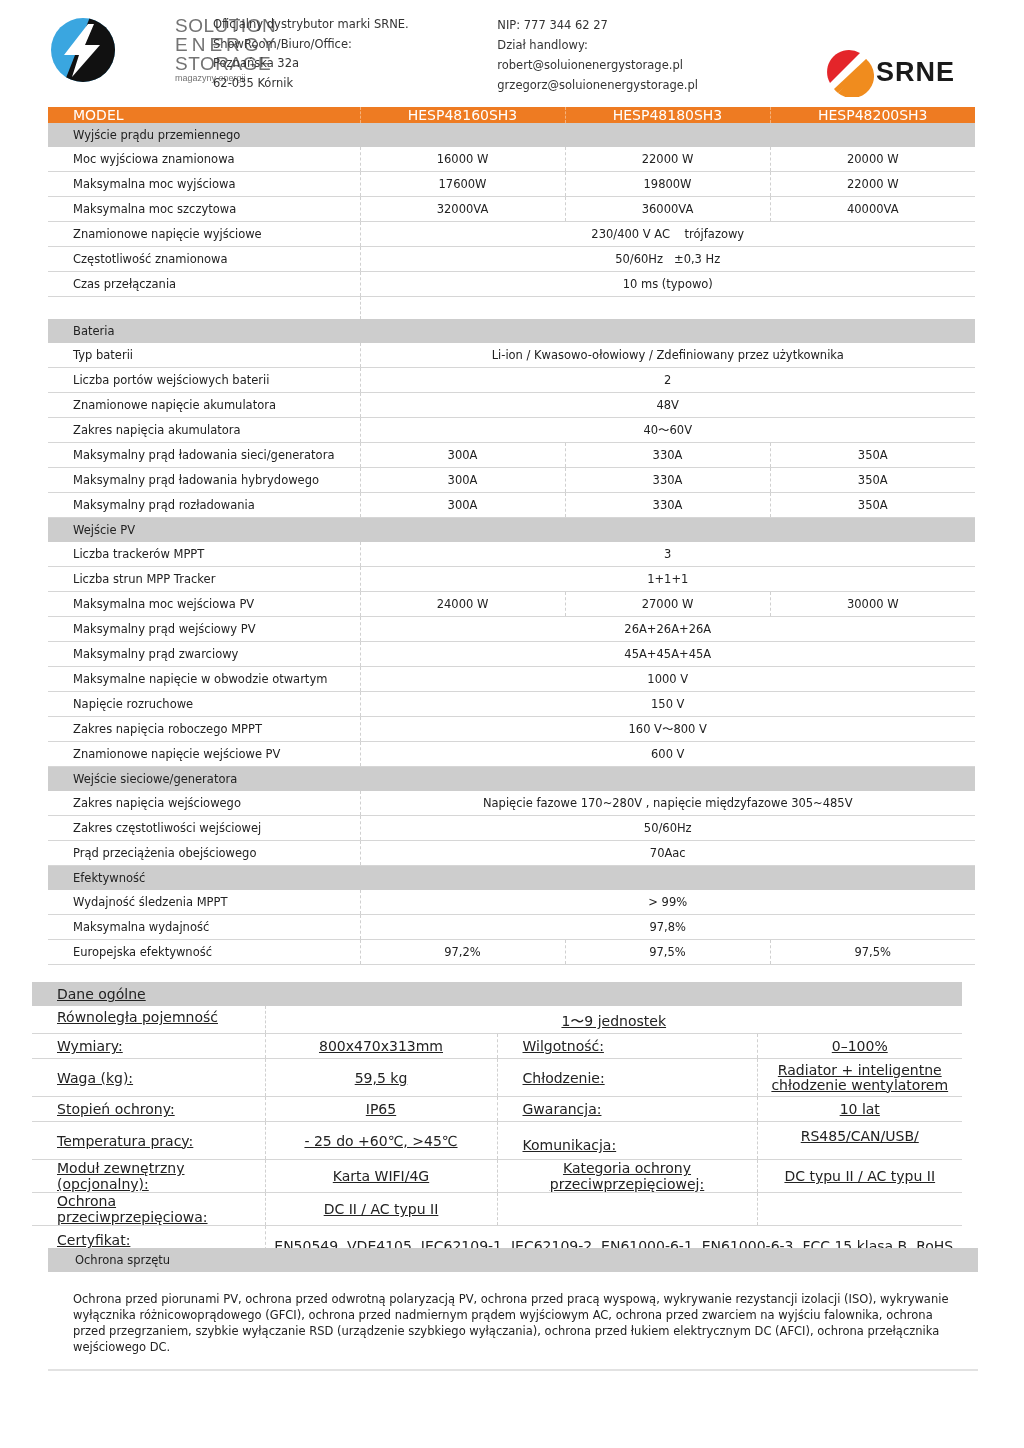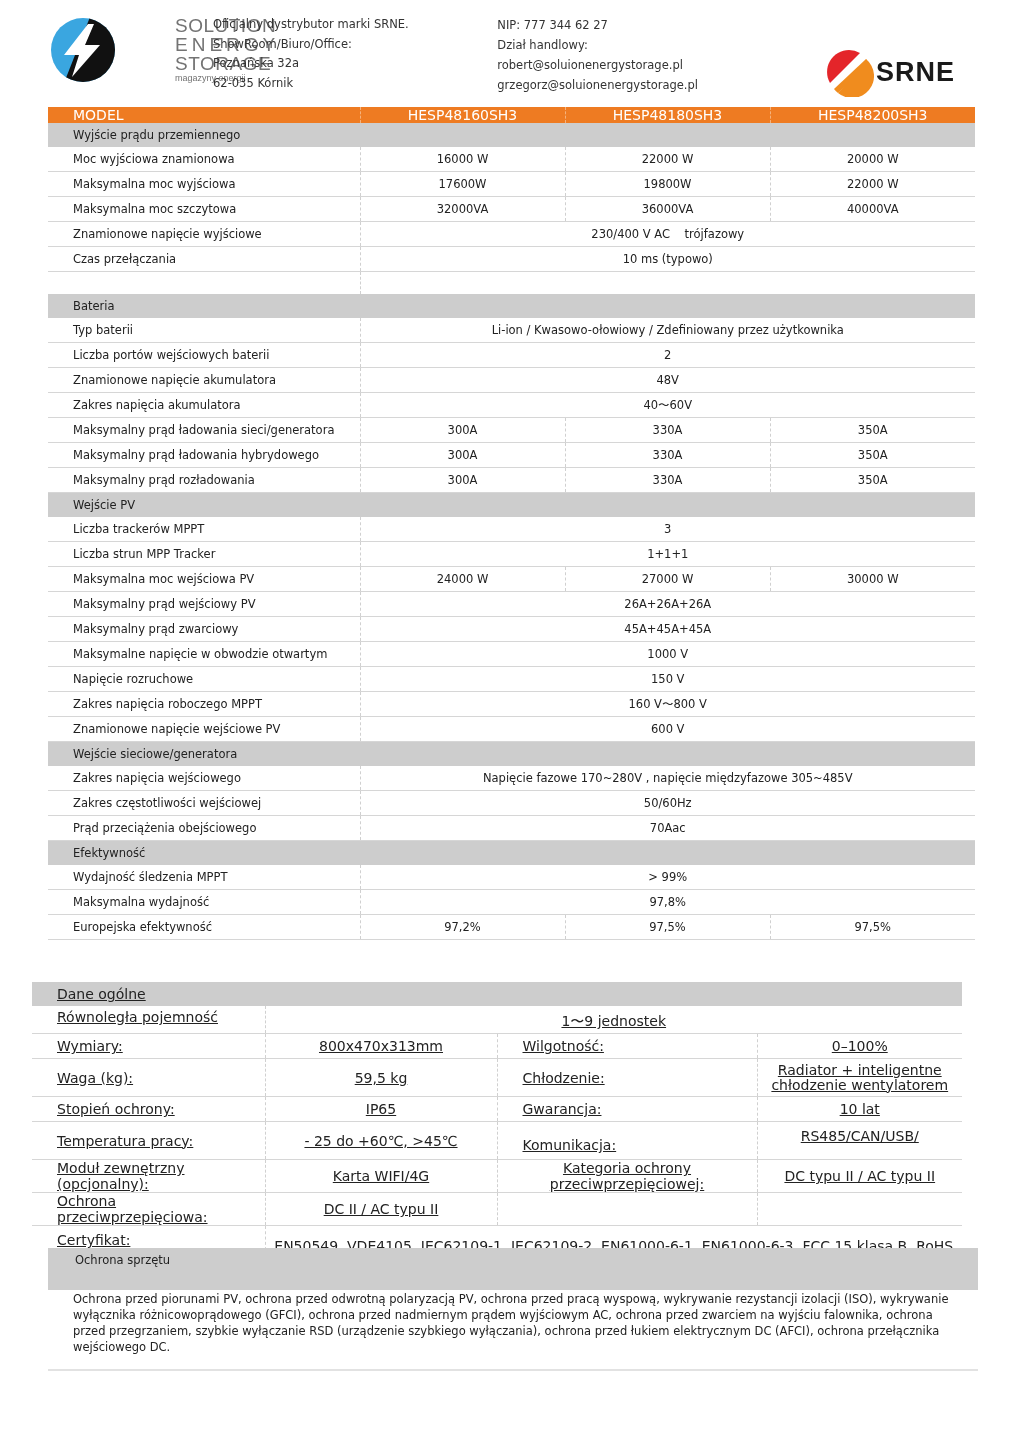--- a/index.html
+++ b/index.html
@@ -24,21 +24,21 @@
   table.spec tr.sec td{background:#cdcdcd;height:24px;border-bottom:none;}
   table.spec tr.gap td{height:22px;border-bottom:none;}
 
   table.gen{position:absolute;left:32px;top:982px;width:930px;border-collapse:collapse;table-layout:fixed;font-size:14px;text-decoration:underline;}
   table.gen td{padding:0;height:24px;border-bottom:1.5px solid #d6d6d6;vertical-align:middle;color:#222;}
   table.gen td.lab{padding-left:25px;}
   table.gen td.val{text-align:center;border-left:1px dashed #d0d0d0;}
   table.gen td.lab2{padding-left:25px;border-left:1px dashed #d0d0d0;}
   table.gen tr.sec td{background:#cdcdcd;border-bottom:none;}
 
-  .prot-head{position:absolute;left:48px;top:1248px;width:930px;height:42px;background:#cdcdcd;font-size:11.5px;line-height:25px;}
+  .prot-head{position:absolute;left:48px;top:1248px;width:930px;height:24px;background:#cdcdcd;font-size:11.5px;line-height:25px;}
   .prot-head span{padding-left:27px;}
   .prot-text{position:absolute;left:73px;top:1291px;width:895px;font-size:11.5px;line-height:16px;color:#222;}
   .bottom-rule{position:absolute;left:48px;top:1369px;width:930px;height:2px;background:#e2e2e2;}
 </style>
 </head>
 <body>
 
 <div class="hdr">
   <svg class="logo-ses" viewBox="0 0 66 66">
     <defs>
@@ -114,20 +114,24 @@
         <td class="lab">Maksymalna moc szczytowa</td>
         <td class="val">32000VA</td>
         <td class="val">36000VA</td>
         <td class="val">40000VA</td>
       </tr>
   <tr>
         <td class="lab">Znamionowe napięcie wyjściowe</td>
         <td class="val" colspan="3" style="white-space:pre">230/400 V AC    trójfazowy</td>
       </tr>
   <tr>
+        <td class="lab">Częstotliwość znamionowa</td>
+        <td class="val" colspan="3" style="white-space:pre">50/60Hz   ±0,3 Hz</td>
+      </tr>
+  <tr>
         <td class="lab">Czas przełączania</td>
         <td class="val" colspan="3">10 ms (typowo)</td>
       </tr>
   <tr class="gap">
         <td></td>
         <td class="val" colspan="3"></td>
       </tr>
 
   <tr class="sec">
         <td class="lab" colspan="4">Bateria</td>

